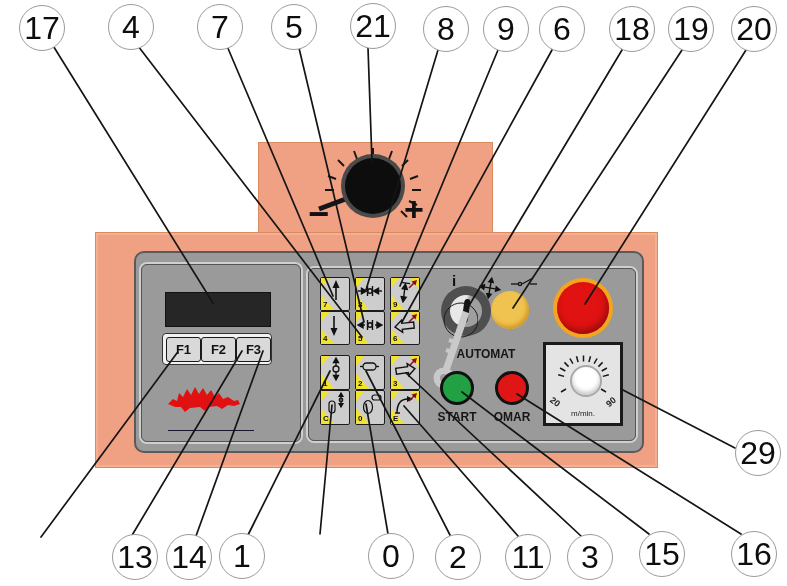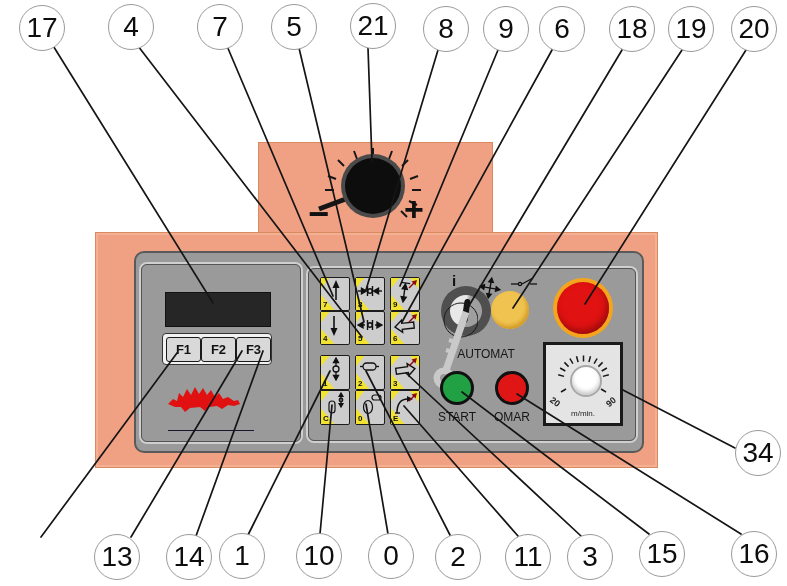--- a/index.html
+++ b/index.html
@@ -53,40 +53,40 @@
            border-radius:3px;transform:rotate(8deg);}
   .info-label{position:absolute;left:452px;top:272px;font-size:15px;font-weight:bold;color:#111;}
   .btn-round{position:absolute;border-radius:50%;}
   .yellow-btn{left:491px;top:291px;width:38px;height:38px;background:#f0c350;
               box-shadow:inset -2px -3px 4px #d39a27;}
   .estop-ring{left:553px;top:278px;width:60px;height:60px;background:#f5a51d;}
   .estop-btn{left:557px;top:282px;width:52px;height:52px;background:#e01212;
              box-shadow:inset -2px -4px 6px #9d0c0c;}
   .start-btn{left:440px;top:371px;width:34px;height:34px;background:#21a044;border:3px solid #111;box-sizing:border-box;}
   .stop-btn{left:495px;top:371px;width:34px;height:34px;background:#e01616;border:3px solid #111;box-sizing:border-box;}
-  .ctl-label{position:absolute;font-size:12px;font-weight:normal;color:#161616;text-align:center;}
+  .ctl-label{position:absolute;font-size:12px;font-weight:bold;color:#161616;text-align:center;}
 
   
   .pot-box{position:absolute;left:543px;top:342px;width:80px;height:84px;background:#e4e4e4;
            border:3px solid #1a1a1a;box-sizing:border-box;}
   .pot-knob{position:absolute;left:24px;top:20px;width:32px;height:32px;border-radius:50%;background:#fff;
             border:2px solid #a8a8a8;box-sizing:border-box;box-shadow:inset 0 -3px 4px #c9c9c9;}
   .pot-min{position:absolute;left:4px;bottom:16px;font-size:9px;font-weight:bold;color:#222;transform:rotate(38deg);}
   .pot-max{position:absolute;right:4px;bottom:16px;font-size:9px;font-weight:bold;color:#222;transform:rotate(-38deg);}
   .pot-unit{position:absolute;left:0;bottom:5px;width:100%;text-align:center;font-size:8px;color:#222;}
 
   
   .knob-minus{position:absolute;left:308px;top:193px;font-size:36px;font-weight:bold;color:#111;}
   .knob-plus{position:absolute;left:404px;top:190px;font-size:34px;font-weight:bold;color:#111;}
 
   
   .overlay{position:absolute;left:0;top:0;z-index:50;pointer-events:none;}
   .co{position:absolute;z-index:60;width:44px;height:44px;border-radius:50%;background:#fff;
       border:1px solid #9a9a9a;display:flex;align-items:center;justify-content:center;
-      font-size:28px;color:#0d0d0d;}
+      font-size:32px;color:#0d0d0d;}
 </style>
 </head>
 <body>
 
 <div class="canvas">
 
   <div class="top-box">
     <svg width="233" height="94" viewBox="0 0 233 94">
       <g stroke="#161616" stroke-width="2">
         <line x1="114" y1="5" x2="114" y2="13"></line>
@@ -388,25 +388,24 @@
   <div class="co" style="left:108px;top:4px">4</div>
   <div class="co" style="left:197px;top:4px">7</div>
   <div class="co" style="left:271px;top:4px">5</div>
   <div class="co" style="left:350px;top:3px">21</div>
   <div class="co" style="left:423px;top:6px">8</div>
   <div class="co" style="left:483px;top:6px">9</div>
   <div class="co" style="left:539px;top:6px">6</div>
   <div class="co" style="left:609px;top:6px">18</div>
   <div class="co" style="left:668px;top:6px">19</div>
   <div class="co" style="left:731px;top:6px">20</div>
-  <div class="co" style="left:94px;top:534px">13</div>
+  <div class="co" style="left:112px;top:534px">13</div>
   <div class="co" style="left:166px;top:534px">14</div>
   <div class="co" style="left:219px;top:533px">1</div>
-  <div class="co" style="left:296px;top:533px">10</div>
   <div class="co" style="left:368px;top:533px">0</div>
   <div class="co" style="left:435px;top:534px">2</div>
   <div class="co" style="left:505px;top:534px">11</div>
   <div class="co" style="left:567px;top:534px">3</div>
   <div class="co" style="left:639px;top:531px">15</div>
   <div class="co" style="left:731px;top:531px">16</div>
-  <div class="co" style="left:735px;top:430px">34</div>
+  <div class="co" style="left:735px;top:430px">29</div>
 
 </div>
 
 </body></html>

